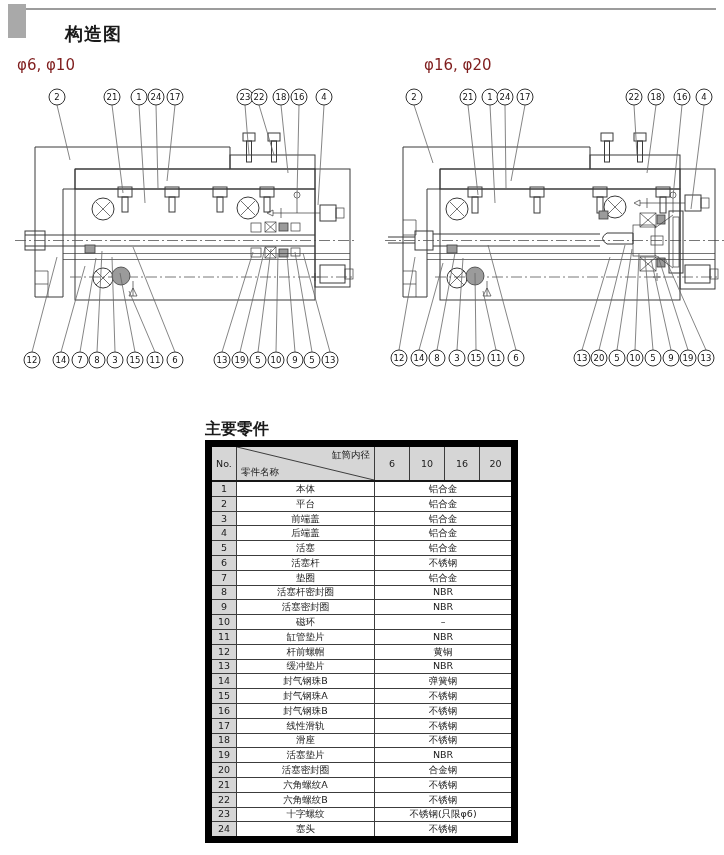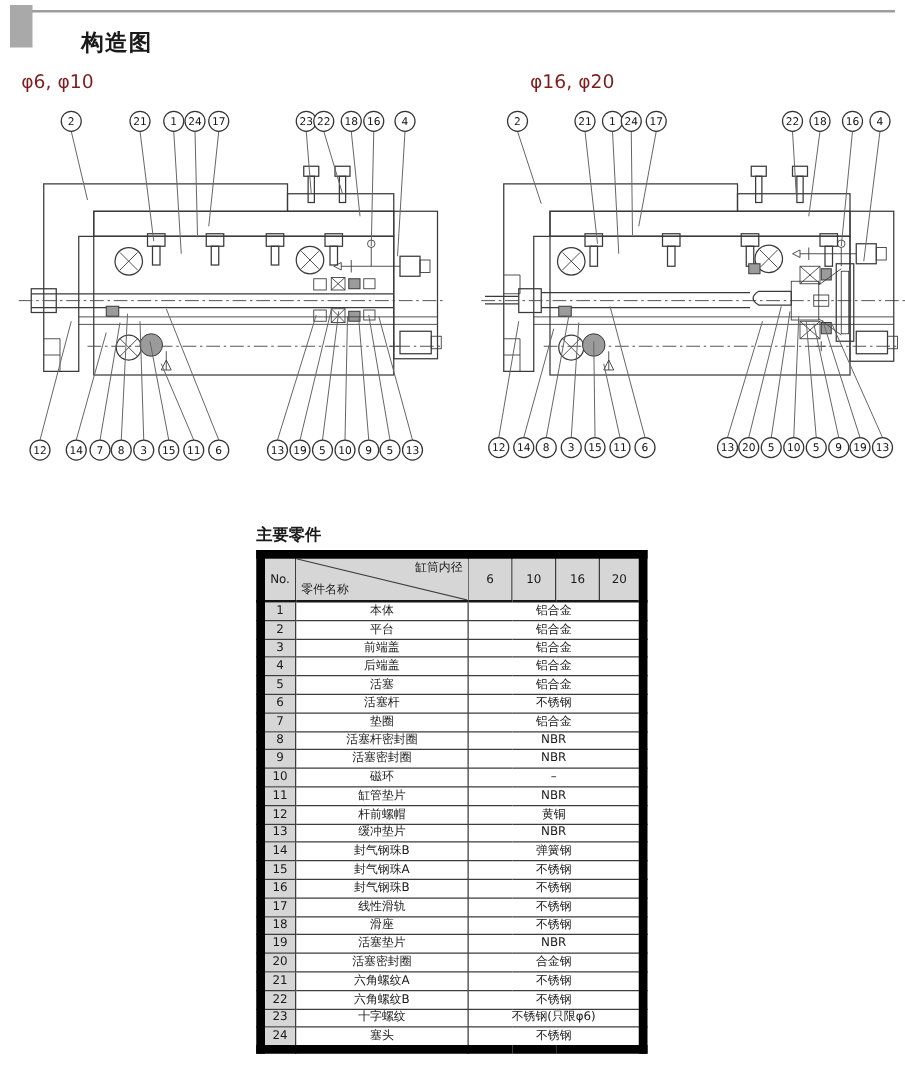--- a/index.html
+++ b/index.html
@@ -19,21 +19,21 @@
   .lbl-right{left:383px;top:56px;margin-left:41px;}
   
   .diag{overflow:visible;}
   .diag-left{left:15px;top:85px;}
   .diag-right{left:385px;top:85px;}
   .art{stroke:#3a3a3a;stroke-width:1;fill:none;}
   .art-thin{stroke:#3a3a3a;stroke-width:.7;fill:none;}
   .gray{fill:#9b9b9b;stroke:#3a3a3a;stroke-width:.8;}
   .cline{stroke:#555;stroke-width:.8;fill:none;}
   
-  .tbl-title{left:205px;top:419px;font-size:13px;font-weight:bold;}
+  .tbl-title{left:205px;top:419px;font-size:16px;font-weight:bold;}
   .tbl-wrap{left:205px;top:440px;}
   table.parts{border-collapse:collapse;table-layout:fixed;width:306px;font-size:9.5px;border:7px solid #000000;}
   table.parts td{border:1px solid #3c3c3c;padding:0;text-align:center;height:13.8px;line-height:1.05;overflow:hidden;white-space:nowrap;}
   table.parts thead td{background:#d6d6d6;height:33px;font-size:9.5px;border-bottom:2px solid #161616;}
   td.no-col{background:#d6d6d6;}
   td.diag-cell{position:relative;text-align:left;}
   .diag-cell .top-lab{position:absolute;top:3px;right:4px;font-size:9.5px;}
   .diag-cell .bot-lab{position:absolute;bottom:3px;left:4px;font-size:9.5px;}
   .diag-cell svg{position:absolute;left:0;top:0;width:100%;height:100%;}
   .callout-circle{fill:#fff;stroke:#333;stroke-width:1;}

